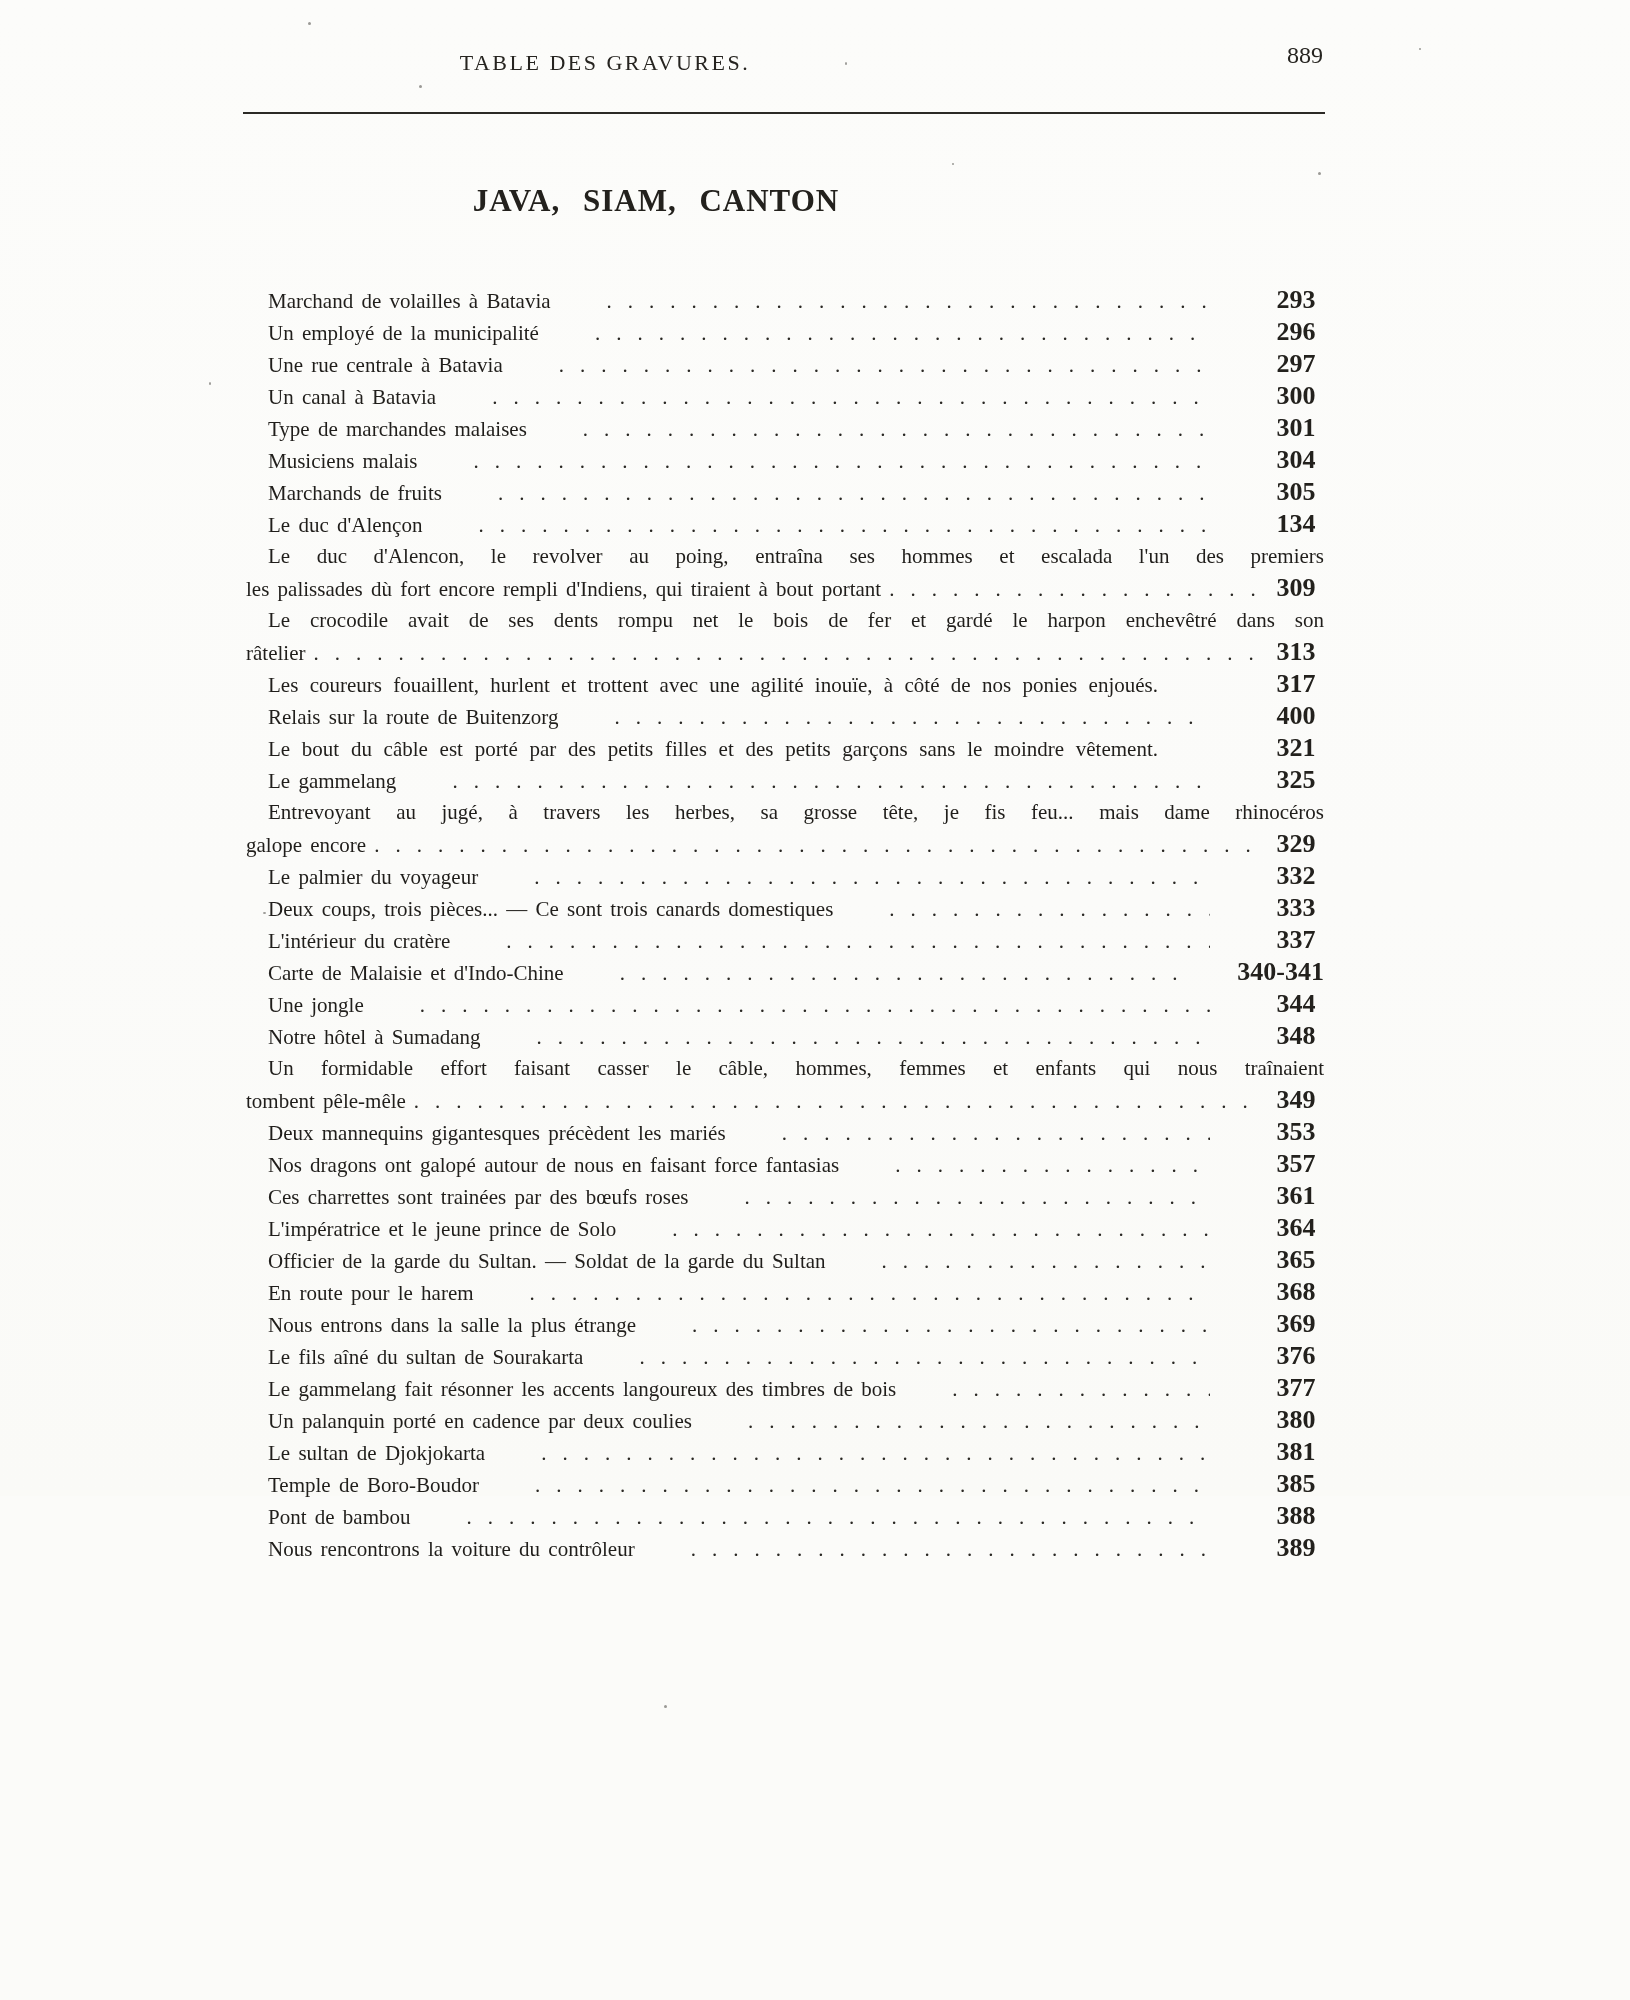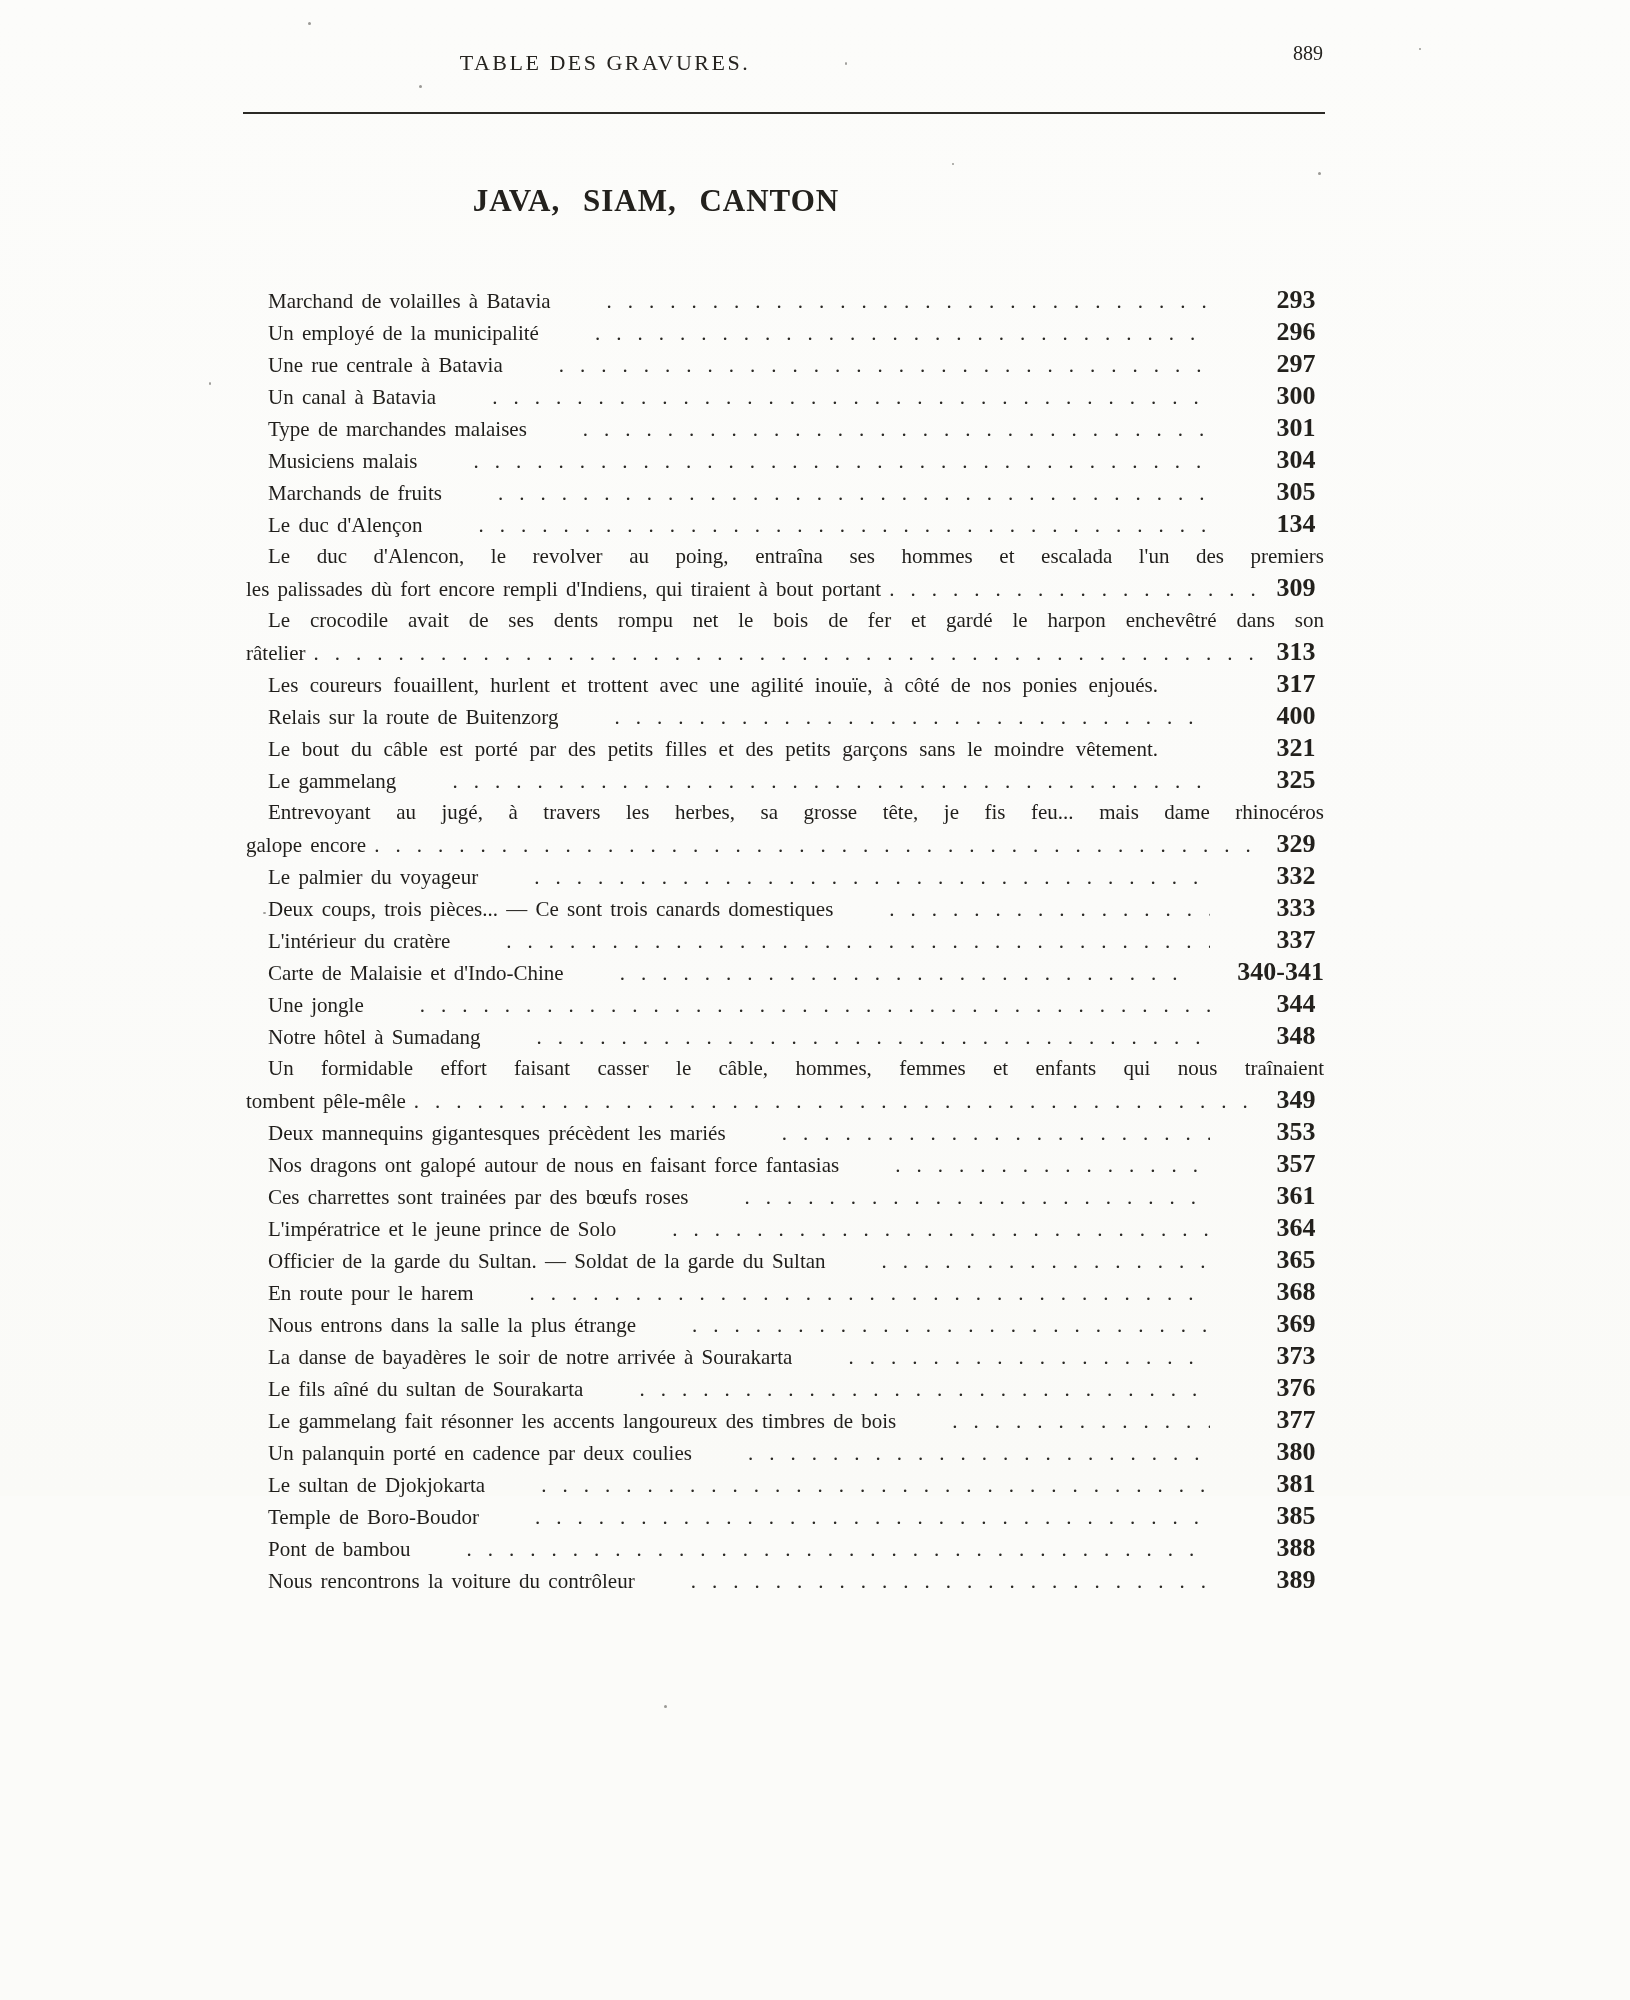--- a/index.html
+++ b/index.html
@@ -14,21 +14,21 @@
     background:linear-gradient(180deg,#fcfcfa 0%,#fbfbf9 60%,#fafaf7 100%);}
 
   
   .running-head{
     position:absolute;top:50px;left:0;width:1210px;
     text-align:center;font-size:22px;letter-spacing:2.5px;
     color:#262420;white-space:nowrap;
   }
   .folio{
     position:absolute;top:42px;right:307px;
-    font-size:20px;color:#262420;text-align:right;
+    font-size:24px;color:#262420;text-align:right;
   }
   .rule{
     position:absolute;top:112px;left:243px;width:1082px;height:2px;
     background:#2b2925;
   }
 
   
   .section-title{
     position:absolute;top:183px;left:0;width:1216px;
     text-align:center;font-size:31px;font-weight:bold;
@@ -249,25 +249,20 @@
     <span class="txt">En route pour le harem</span>
     <span class="leader"></span>
     <span class="pg">368</span>
   </div>
       <div class="toc-line first">
     <span class="txt">Nous entrons dans la salle la plus étrange</span>
     <span class="leader"></span>
     <span class="pg">369</span>
   </div>
       <div class="toc-line first">
-    <span class="txt">La danse de bayadères le soir de notre arrivée à Sourakarta</span>
-    <span class="leader"></span>
-    <span class="pg">373</span>
-  </div>
-      <div class="toc-line first">
     <span class="txt">Le fils aîné du sultan de Sourakarta</span>
     <span class="leader"></span>
     <span class="pg">376</span>
   </div>
       <div class="toc-line first">
     <span class="txt">Le gammelang fait résonner les accents langoureux des timbres de bois</span>
     <span class="leader"></span>
     <span class="pg">377</span>
   </div>
       <div class="toc-line first">

